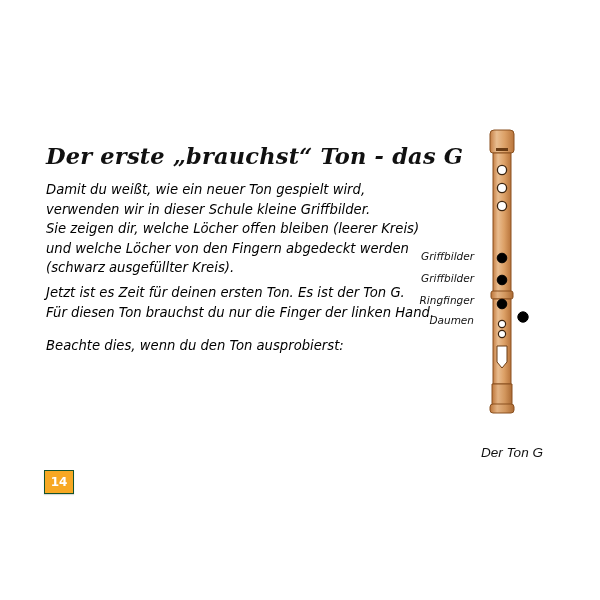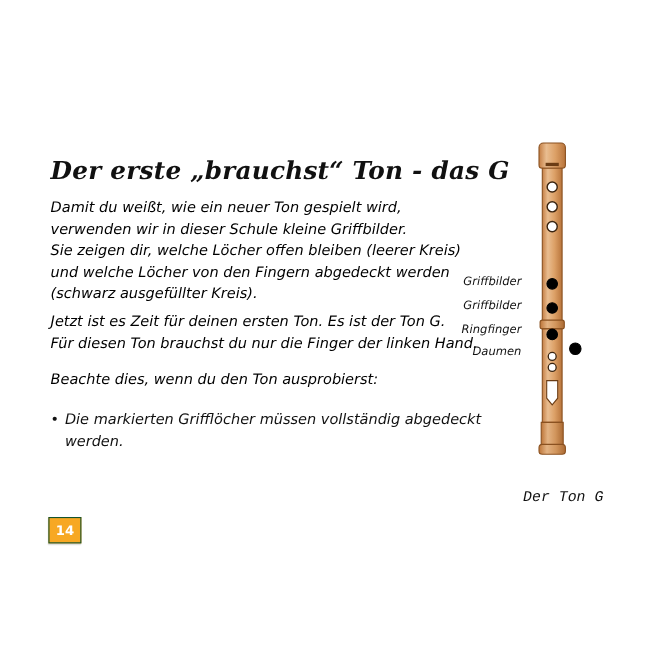--- a/index.html
+++ b/index.html
@@ -104,21 +104,21 @@
     top: 128px;
     width: 52px;
     height: 300px;
   }
   .caption {
     position: absolute;
     left: 452px;
     top: 445px;
     width: 120px;
     text-align: center;
-    font-family: Liberation Mono, monospace;
+    font-family: Liberation Sans, sans-serif;
     font-style: italic;
     font-size: 13.5px;
     color: #111;
   }
 
   
   .fingerlabel {
     position: absolute;
     font-family: "DejaVu Sans", sans-serif;
     font-style: italic;
@@ -142,21 +142,20 @@
   <div class="para" id="para1">Damit du weißt, wie ein neuer Ton gespielt wird,
 verwenden wir in dieser Schule kleine Griffbilder.
 Sie zeigen dir, welche Löcher offen bleiben (leerer Kreis)
 und welche Löcher von den Fingern abgedeckt werden
 (schwarz ausgefüllter Kreis).</div>
   <div class="para" id="para2">Jetzt ist es Zeit für deinen ersten Ton. Es ist der Ton G.
 Für diesen Ton brauchst du nur die Finger der linken Hand.</div>
   <div class="para" id="para3">Beachte dies, wenn du den Ton ausprobierst:</div>
 
   <ul class="bullets">
-    <li>Die markierten Grifflöcher müssen vollständig abgedeckt werden.</li>
   </ul>
 
   <div class="pagenum">14</div>
 
   <div class="fingerlabel" id="lbl0">Griffbilder</div>
   <div class="fingerlabel" id="lbl1">Griffbilder</div>
   <div class="fingerlabel" id="lbl2">Ringfinger</div>
   <div class="fingerlabel" id="lbl3">Daumen</div>
 
   <div class="recorder">

